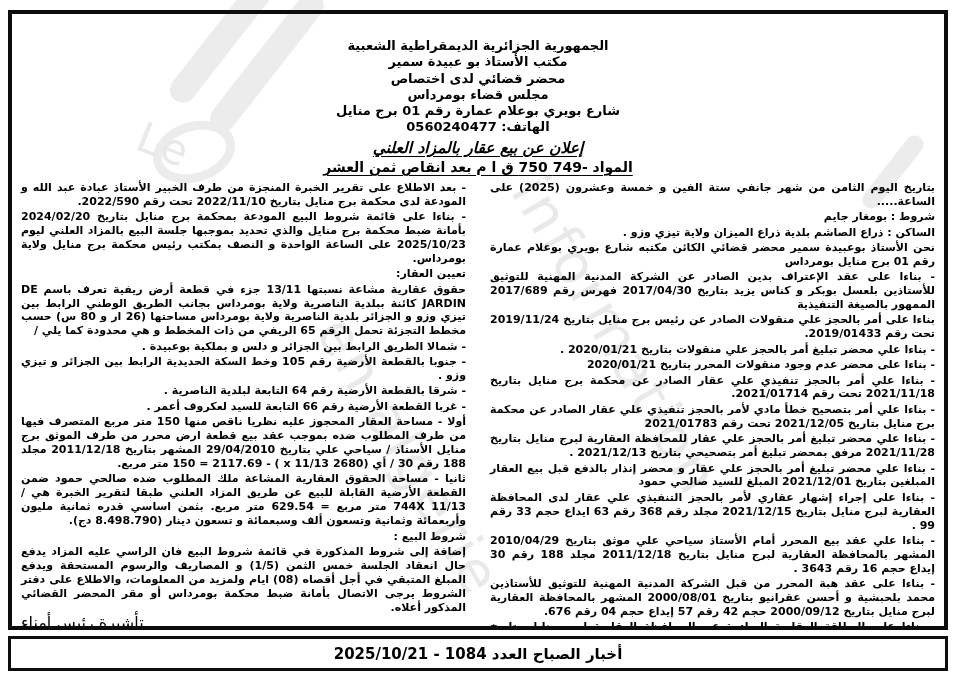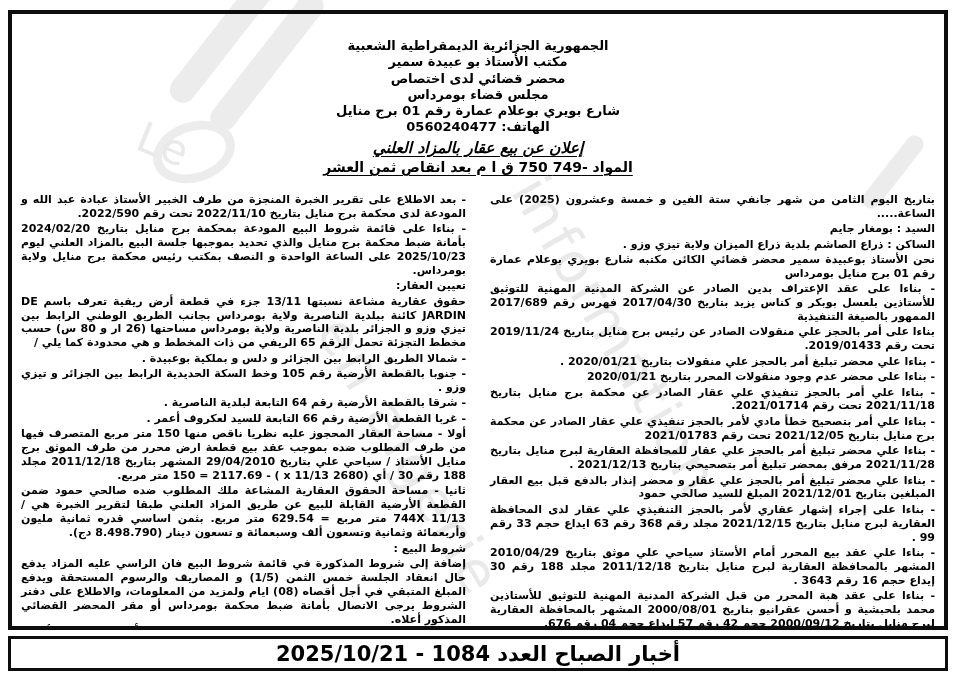--- a/index.html
+++ b/index.html
@@ -47,33 +47,33 @@
   .doc-subtitle{
     font-size:14px;font-weight:800;margin-top:2px;
     text-decoration:underline;text-underline-offset:3px;
   }
   .columns{
     display:flex;direction:rtl;gap:24px;
     margin-top:6px;padding:0 3px;
   }
   .col{
     flex:1;direction:rtl;text-align:justify;
-    font-size:11px;line-height:13.9px;font-weight:700;margin-top:12px;
+    font-size:11px;line-height:13.9px;font-weight:700;
   }
   .para{margin:0 0 1.5px;}
   .signature{text-align:left;margin-top:2px;}
   .sig-line{margin:0;font-size:16px;line-height:14.2px;font-weight:400;}
   
   .footer-bar{
     position:absolute;left:8px;top:636px;width:940px;height:35px;
     border:3px solid #0d0d0d;box-sizing:border-box;z-index:1;
     display:flex;align-items:center;justify-content:center;
     direction:rtl;background:#fff;
   }
-  .footer-text{font-size:21px;font-weight:800;}
+  .footer-text{font-size:15px;font-weight:800;}
 </style>
 </head>
 <body>
 
 <div class="page">
 
   <div class="watermark-layer">
     <div class="swoosh s1"></div>
     <div class="swoosh s2"></div>
     <div class="swoosh s3"></div>
@@ -94,21 +94,21 @@
           <p class="hline">شارع بويري بوعلام عمارة رقم 01 برج منايل</p>
           <p class="hline">الهاتف: 0560240477</p>
         </div>
       <div class="doc-title">إعلان عن بيع عقار بالمزاد العلني</div>
       <div class="doc-subtitle">المواد -749 750 ق ا م بعد انقاص ثمن العشر</div>
     </div>
 
     <div class="columns">
       <div class="col">
           <p class="para">بتاريخ اليوم الثامن من شهر جانفي ستة الفين و خمسة وعشرون (2025) على الساعة.....</p>
-          <p class="para">السيد : بومغار جايم</p>
+          <p class="para">شروط : بومغار جايم</p>
           <p class="para">الساكن : ذراع الصاشم بلدية ذراع الميزان ولاية تيزي وزو .</p>
           <p class="para">نحن الأستاذ بوعبيدة سمير محضر قضائي الكائن مكتبه شارع بويري بوعلام عمارة رقم 01 برج منايل بومرداس</p>
           <p class="para">- بناءا على عقد الإعتراف بدين الصادر عن الشركة المدنية المهنية للتوثيق للأستاذين بلعسل بوبكر و كناس يزيد بتاريخ 2017/04/30 فهرس رقم 2017/689 الممهور بالصيغة التنفيذية</p>
           <p class="para">بناءا على أمر بالحجز علي منقولات الصادر عن رئيس برج منايل بتاريخ 2019/11/24 تحت رقم 2019/01433.</p>
           <p class="para">- بناءا علي محضر تبليغ أمر بالحجز علي منقولات بتاريخ 2020/01/21 .</p>
           <p class="para">- بناءا على محضر عدم وجود منقولات المحرر بتاريخ 2020/01/21</p>
           <p class="para">- بناءا علي أمر بالحجز تنفيذي علي عقار الصادر عن محكمة برج منايل بتاريخ 2021/11/18 تحت رقم 2021/01714.</p>
           <p class="para">- بناءا علي أمر بتصحيح خطأ مادي لأمر بالحجز تنفيذي علي عقار الصادر عن محكمة برج منايل بتاريخ 2021/12/05 تحت رقم 2021/01783</p>
           <p class="para">- بناءا علي محضر تبليغ أمر بالحجز علي عقار للمحافظة العقارية لبرج منايل بتاريخ 2021/11/28 مرفق بمحضر تبليغ أمر بتصحيحي بتاريخ 2021/12/13 .</p>
           <p class="para">- بناءا علي محضر تبليغ أمر بالحجز علي عقار و محضر إنذار بالدفع قبل بيع العقار المبلغين بتاريخ 2021/12/01 المبلغ للسيد صالحي حمود</p>

